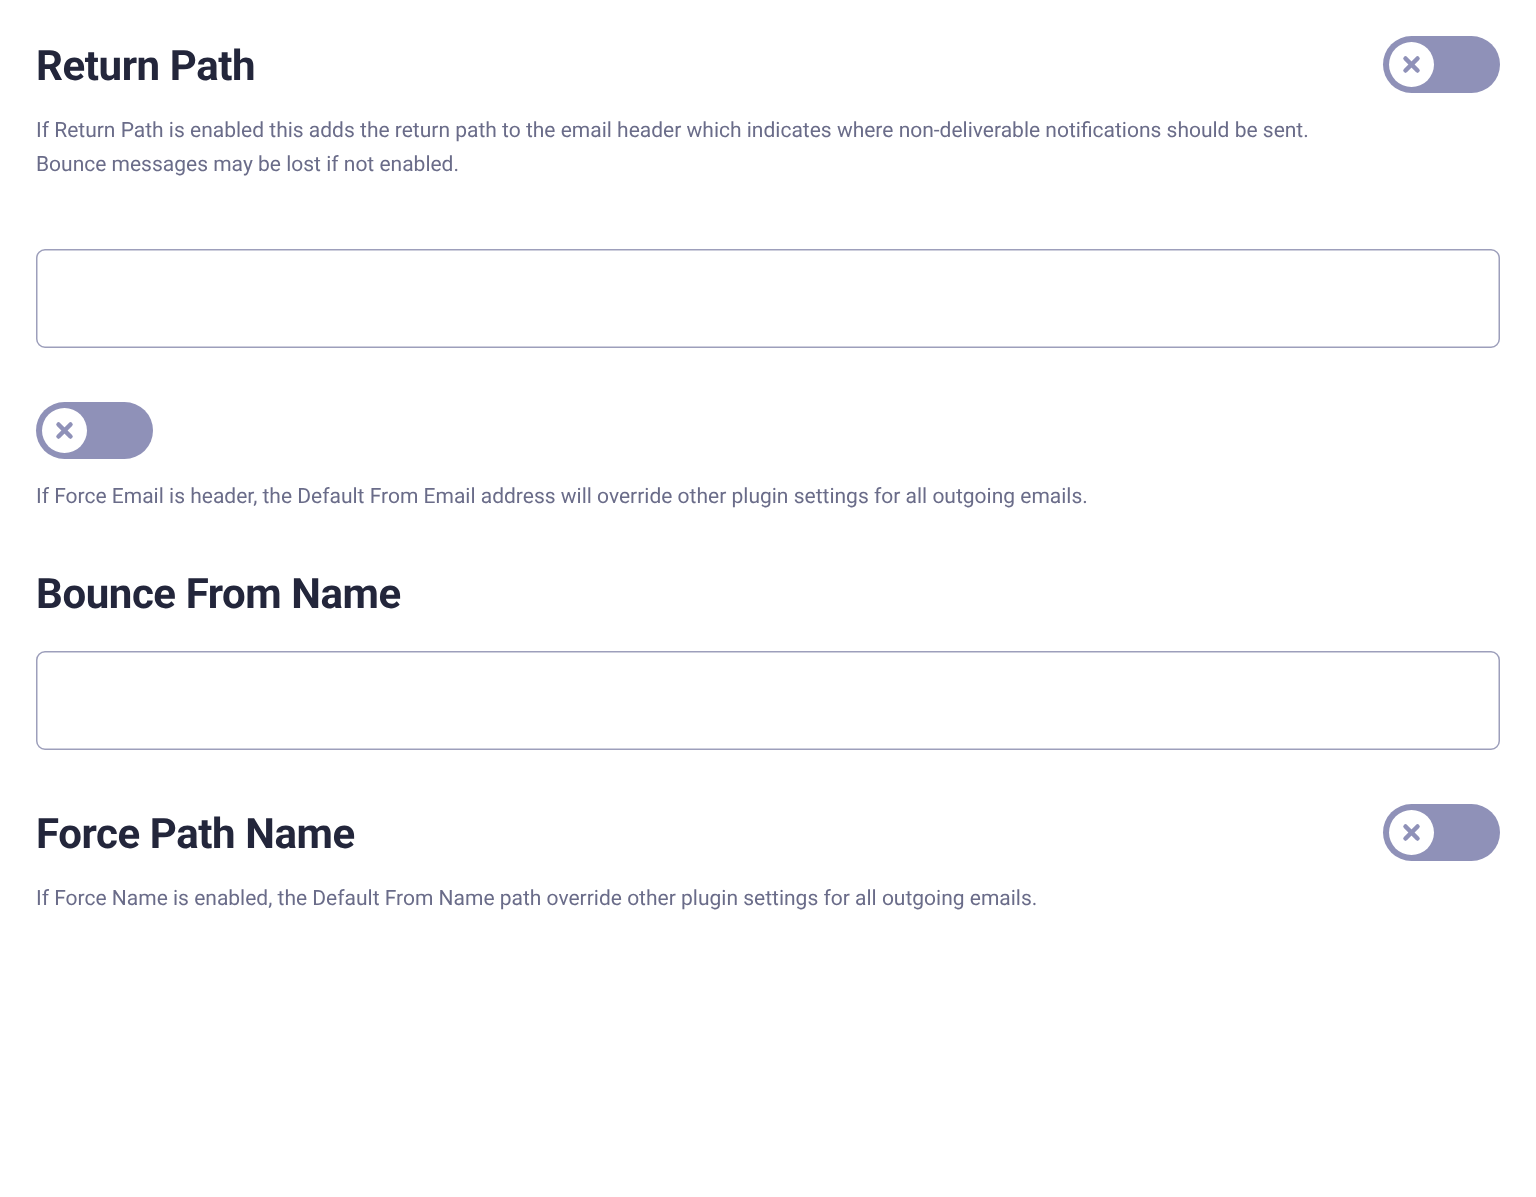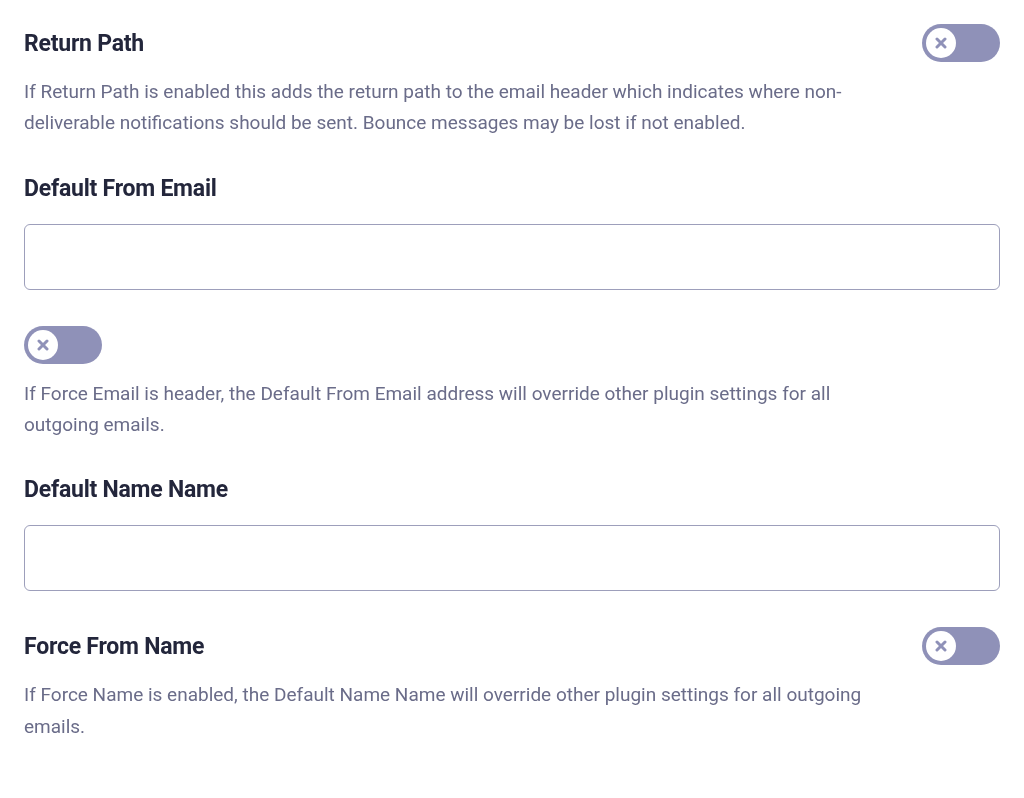--- a/index.html
+++ b/index.html
@@ -17,27 +17,27 @@
     .setting-block {
       margin-bottom: 36px;
     }
     .setting-header-row {
       display: flex;
       align-items: center;
       justify-content: space-between;
       margin-bottom: 14px;
     }
     .setting-title {
-      font-size: 23px;
+      font-size: 28px;
       font-weight: 700;
       color: #23263b;
       letter-spacing: -0.01em;
     }
     .setting-desc {
-      font-size: 19px;
+      font-size: 14px;
       line-height: 1.65;
       color: #6a6c89;
       max-width: 850px;
     }
     .text-input {
       width: 100%;
       height: 66px;
       border: 1px solid #9d9fbb;
       border-radius: 6px;
       font-size: 18px;
@@ -88,53 +88,50 @@
           <line x1="2" y1="2" x2="10" y2="10"></line>
           <line x1="10" y1="2" x2="2" y2="10"></line>
         </svg>
       </div>
     </div>
   </div>
   <div class="setting-desc">If Return Path is enabled this adds the return path to the email header which indicates where non-deliverable notifications should be sent. Bounce messages may be lost if not enabled.</div>
 </div>
 
 <div class="setting-block">
-  <div class="setting-header-row">
-    <div class="setting-title">Default From Email</div>
-  </div>
   <input type="text" class="text-input" value="" style="">
 </div>
 
 <div class="setting-block">
   <div class="setting-header-row">
     <div class="toggle">
       <div class="toggle-thumb">
         <svg class="toggle-x" viewBox="0 0 12 12">
           <line x1="2" y1="2" x2="10" y2="10"></line>
           <line x1="10" y1="2" x2="2" y2="10"></line>
         </svg>
       </div>
     </div>
   </div>
   <div class="setting-desc">If Force Email is header, the Default From Email address will override other plugin settings for all outgoing emails.</div>
 </div>
 
 <div class="setting-block">
   <div class="setting-header-row">
-    <div class="setting-title">Default Name Name</div>
+    <div class="setting-title">Bounce From Name</div>
   </div>
   <input type="text" class="text-input" value="" style="">
 </div>
 
 <div class="setting-block">
   <div class="setting-header-row">
-    <div class="setting-title">Force From Name</div>
+    <div class="setting-title">Force Path Name</div>
     <div class="toggle">
       <div class="toggle-thumb">
         <svg class="toggle-x" viewBox="0 0 12 12">
           <line x1="2" y1="2" x2="10" y2="10"></line>
           <line x1="10" y1="2" x2="2" y2="10"></line>
         </svg>
       </div>
     </div>
   </div>
-  <div class="setting-desc">If Force Name is enabled, the Default Name Name will override other plugin settings for all outgoing emails.</div>
+  <div class="setting-desc">If Force Name is enabled, the Default From Name path override other plugin settings for all outgoing emails.</div>
 </div>
 
 </body></html>

